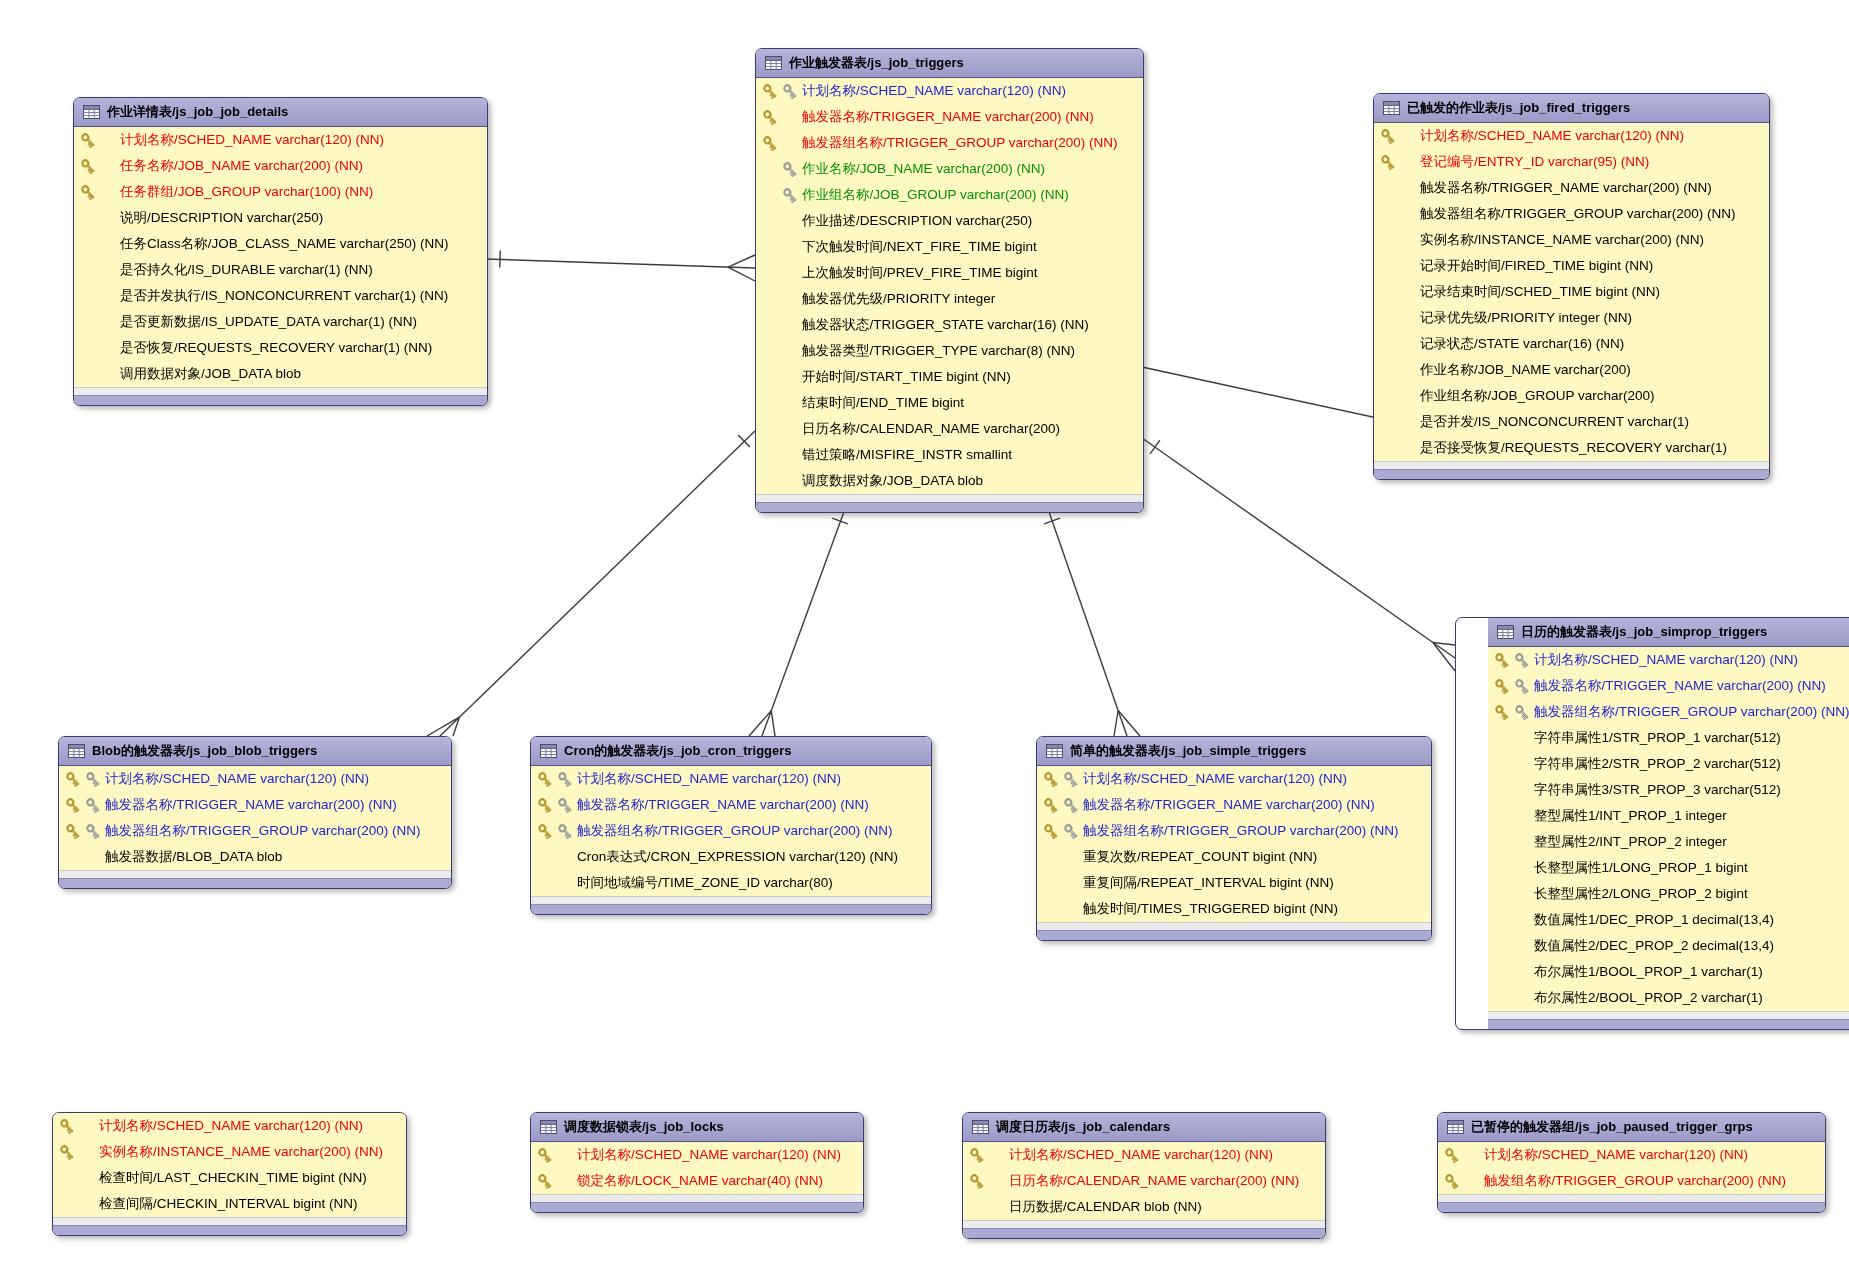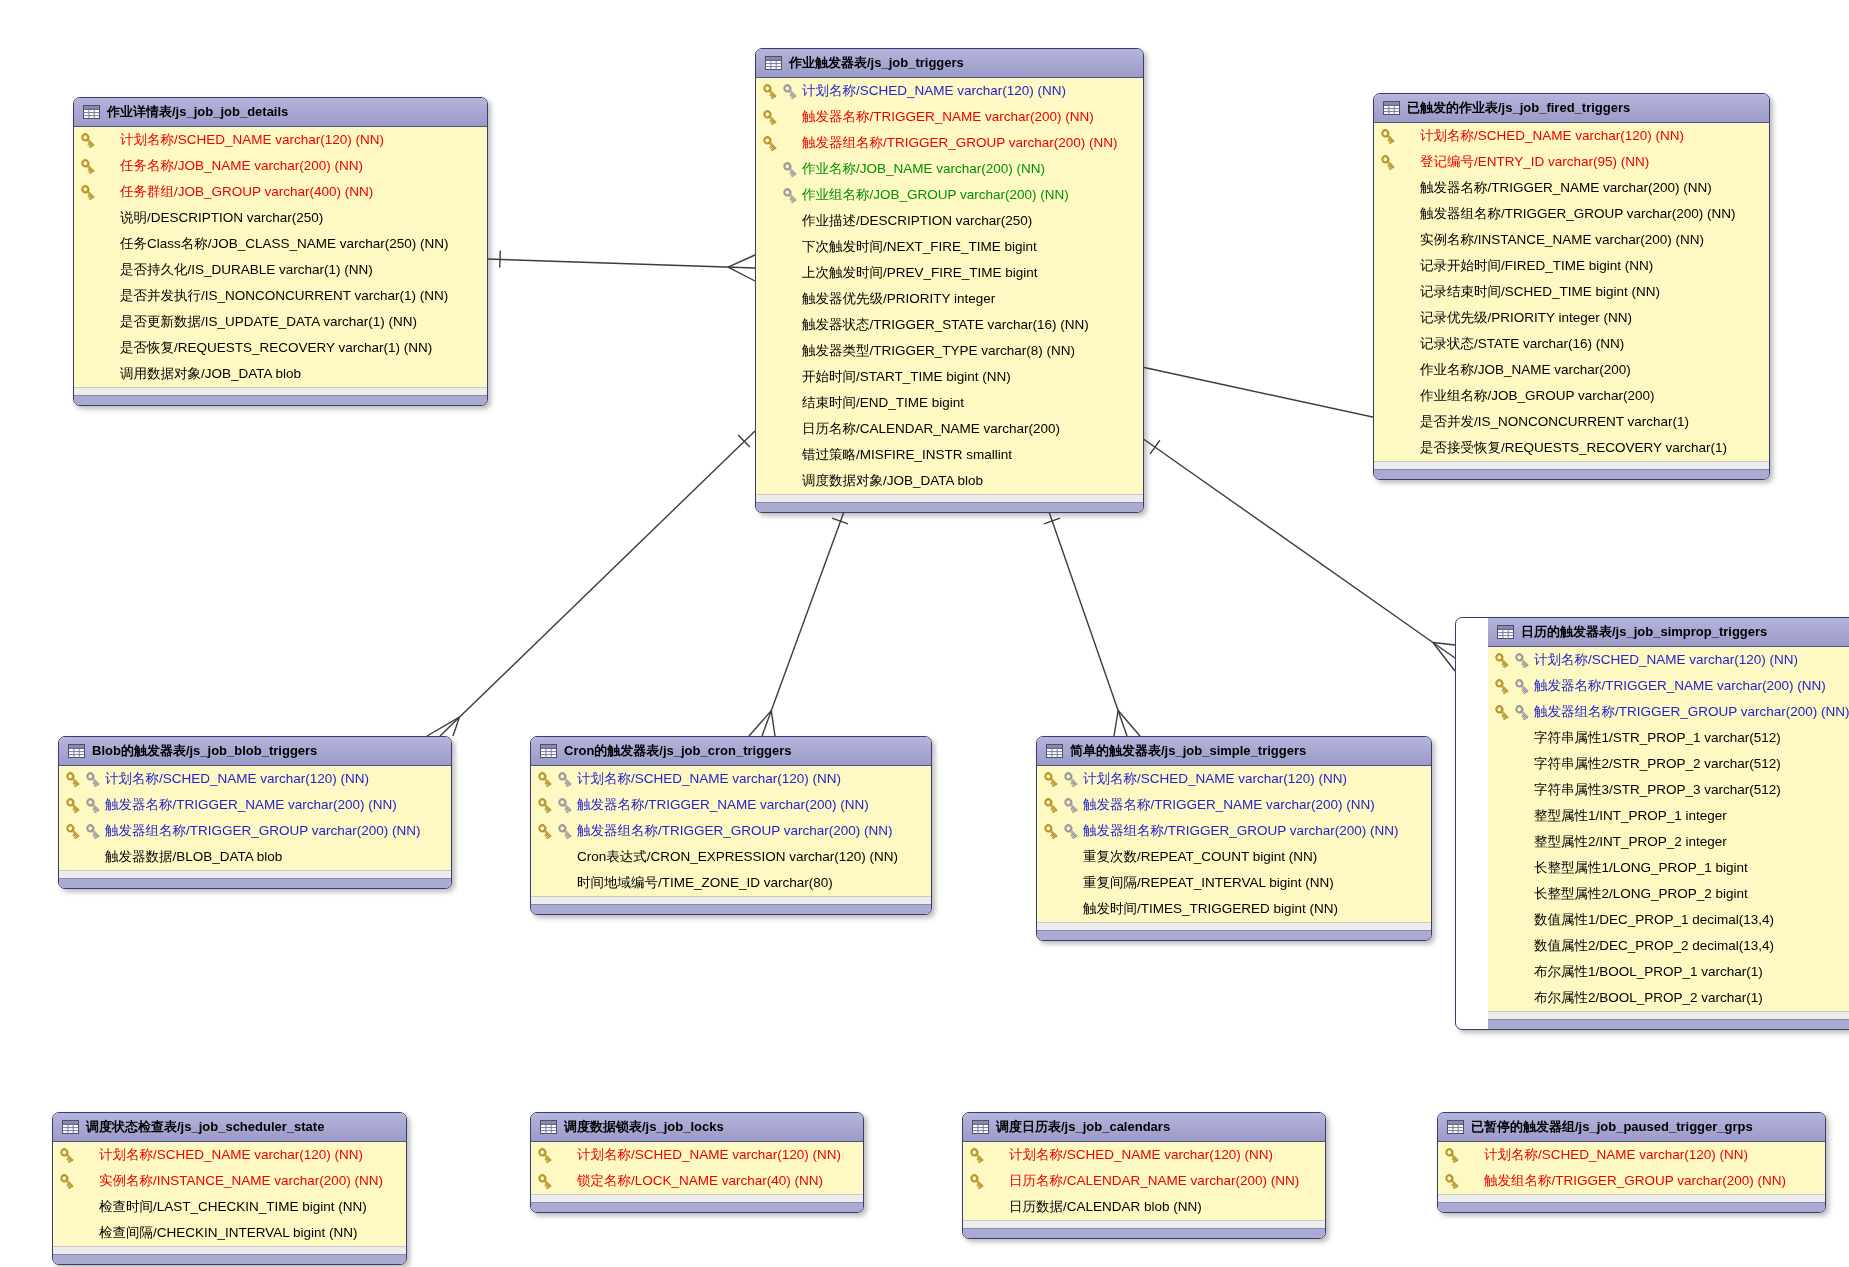--- a/index.html
+++ b/index.html
@@ -113,21 +113,21 @@
                   <g transform="rotate(45 8.5 8.5)">
                     <circle cx="4" cy="8.5" r="3" fill="none" stroke="#B8962E" stroke-width="2.1"></circle>
                     <rect x="6.7" y="7.6" width="9" height="1.9" fill="#D9B33C" stroke="#8F7420" stroke-width="0.6"></rect>
                     <rect x="10.7" y="9.1" width="1.6" height="2.5" fill="#D9B33C" stroke="#8F7420" stroke-width="0.6"></rect>
                     <rect x="13.4" y="9.1" width="1.7" height="3.3" fill="#D9B33C" stroke="#8F7420" stroke-width="0.6"></rect>
                   </g>
                 </svg>
               </span>
               <span class="kslot"></span>
             </span>
-            <span class="ctext c-red">任务群组/JOB_GROUP varchar(400) (NN)</span>
+            <span class="ctext c-red">任务群组/JOB_GROUP varchar(100) (NN)</span>
           </div>
           <div class="trow">
             <span class="keycell">
               <span class="kslot"></span>
               <span class="kslot"></span>
             </span>
             <span class="ctext c-black">说明/DESCRIPTION varchar(250)</span>
           </div>
           <div class="trow">
             <span class="keycell">
@@ -991,33 +991,20 @@
             </span>
             <span class="ctext c-black">触发时间/TIMES_TRIGGERED bigint (NN)</span>
           </div>
         </div>
     <div class="er-footer">
       <div class="f-gray"></div>
       <div class="f-purple"></div>
     </div>
   </div>
       <div class="er-table" style="left: 52px; top: 1112px; width: 353px;">
-    <div class="er-header">
-      <span class="ticon">
-        <svg width="17" height="14" viewBox="0 0 17 14">
-          <rect x="0.5" y="0.5" width="16" height="13" fill="#ffffff" stroke="#4A4A6A"></rect>
-          <rect x="0.5" y="0.5" width="16" height="3.8" fill="#8C8CB8" stroke="#4A4A6A"></rect>
-          <line x1="5.9" y1="0.5" x2="5.9" y2="13.5" stroke="#7A7A9A"></line>
-          <line x1="11.2" y1="0.5" x2="11.2" y2="13.5" stroke="#7A7A9A"></line>
-          <line x1="0.5" y1="7.6" x2="16.5" y2="7.6" stroke="#7A7A9A"></line>
-          <line x1="0.5" y1="10.6" x2="16.5" y2="10.6" stroke="#7A7A9A"></line>
-        </svg>
-      </span>
-      <span class="ttitle">调度状态检查表/js_job_scheduler_state</span>
-    </div>
     <div class="er-rows">
           <div class="trow">
             <span class="keycell">
               <span class="kslot">
                 <svg width="17" height="17" viewBox="0 0 17 17" style="overflow:visible">
                   <g transform="rotate(45 8.5 8.5)">
                     <circle cx="4" cy="8.5" r="3" fill="none" stroke="#B8962E" stroke-width="2.1"></circle>
                     <rect x="6.7" y="7.6" width="9" height="1.9" fill="#D9B33C" stroke="#8F7420" stroke-width="0.6"></rect>
                     <rect x="10.7" y="9.1" width="1.6" height="2.5" fill="#D9B33C" stroke="#8F7420" stroke-width="0.6"></rect>
                     <rect x="13.4" y="9.1" width="1.7" height="3.3" fill="#D9B33C" stroke="#8F7420" stroke-width="0.6"></rect>

